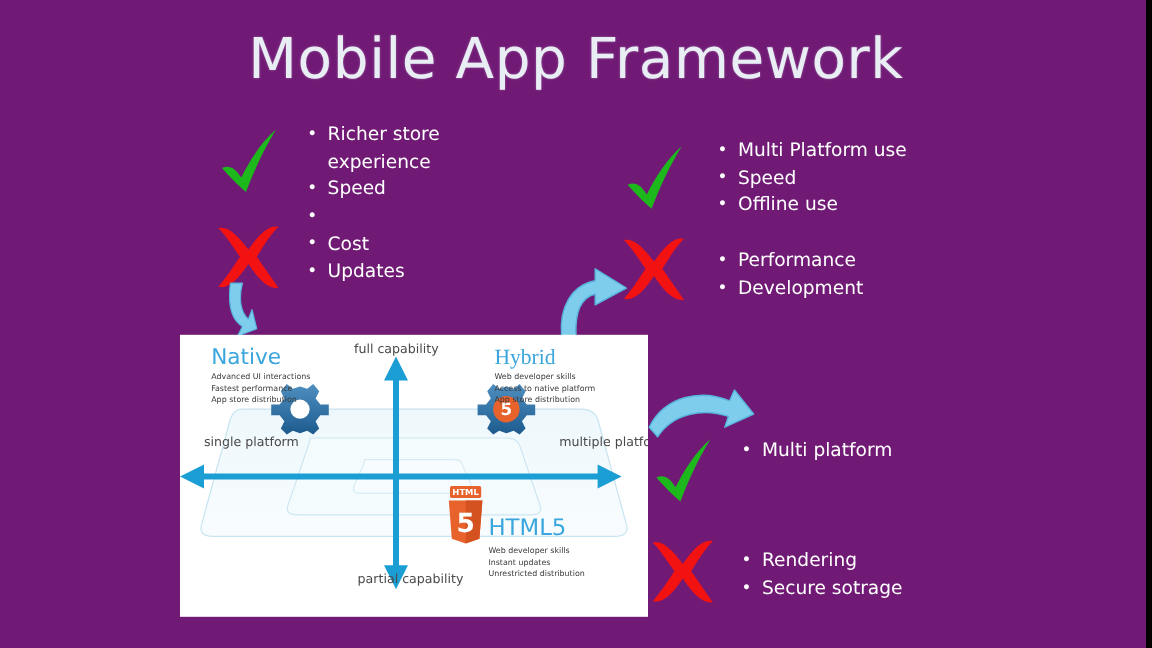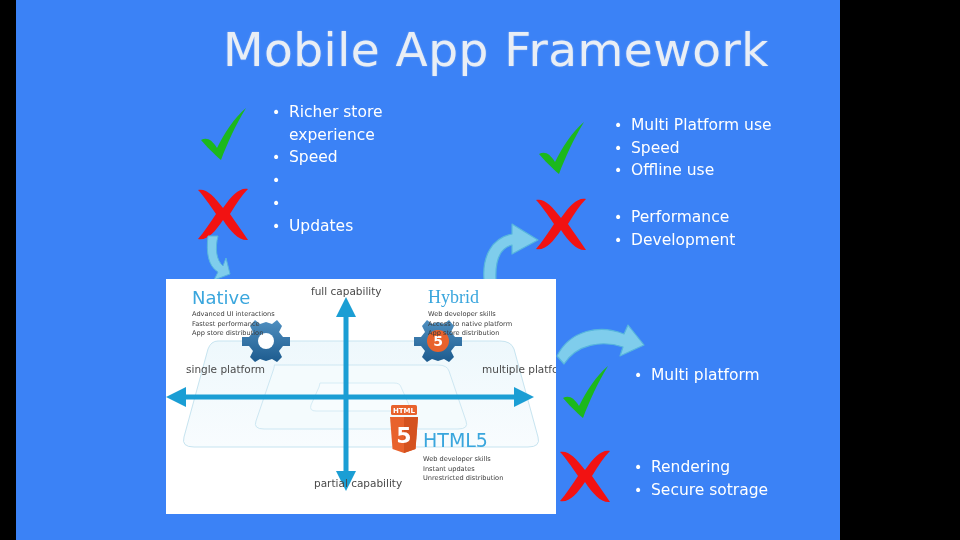--- a/index.html
+++ b/index.html
@@ -10,24 +10,24 @@
   }
   body {
     width: 960px;
     height: 540px;
     overflow: hidden;
     font-family: "DejaVu Sans", sans-serif;
     position: relative;
   }
   .slide {
     position: absolute;
-    left: 16px; top: 0;
-    width: 824px;
+    left: 0; top: 0;
+    width: 955px;
     height: 540px;
-    background: #3b82f6;
+    background: #701a75;
   }
 
   
   .title {
     position: absolute;
     left: 0;
     top: 22px;
     width: 960px;
     text-align: center;
     color: #e9eef5;
@@ -166,20 +166,21 @@
       <span class="txt">Speed</span>
     </div>
     <div class="row">
       <span class="dot">•</span>
     </div>
   </div>
 
   <div class="bullets list-l2">
     <div class="row">
       <span class="dot">•</span>
+      <span class="txt">Cost</span>
     </div>
     <div class="row">
       <span class="dot">•</span>
       <span class="txt">Updates</span>
     </div>
   </div>
 
   <div class="mark chk-r">
     <svg viewBox="0 0 56 62" width="56" height="62" aria-hidden="true">
       <path d="M5 36 C11 33 16 36 21 44 C28 30 38 14 50 4 C40 20 31 40 25 56 C18 50 10 42 5 36 Z" fill="#1cb81c"></path>

